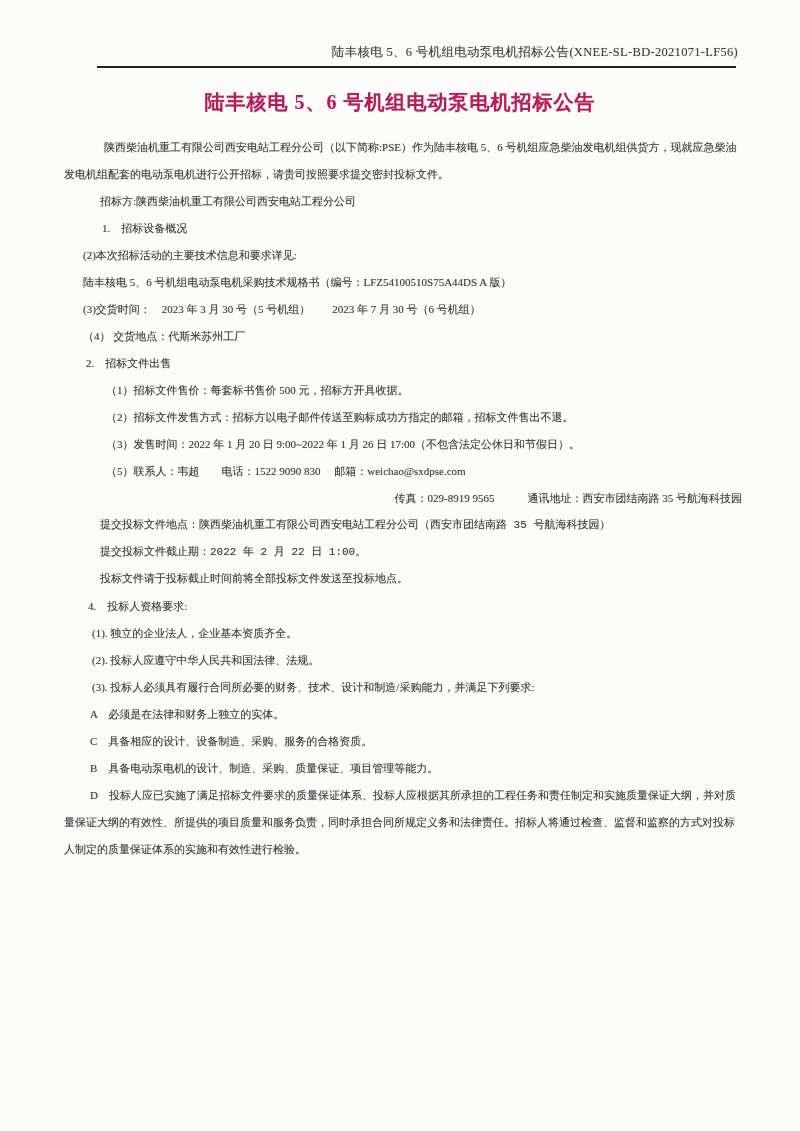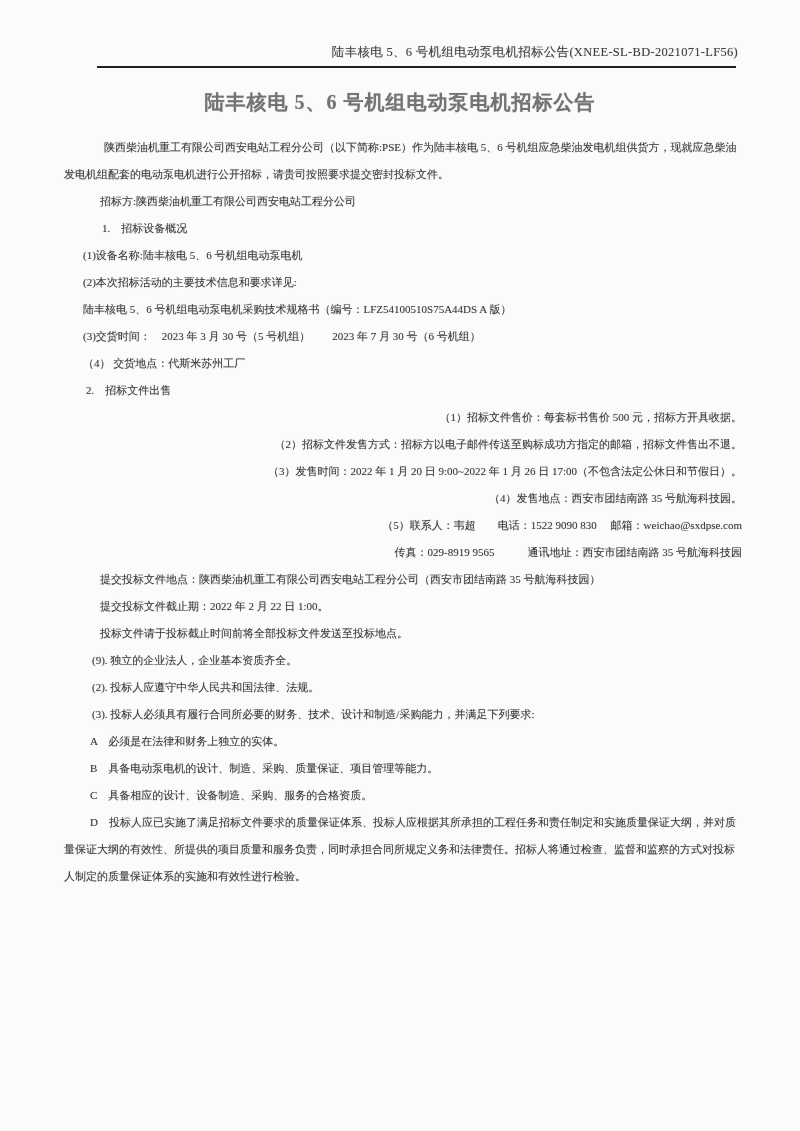--- a/index.html
+++ b/index.html
@@ -37,44 +37,44 @@
     margin: 6px 64px 0 97px;
     height: 0;
     border-top: 2px solid #222220;
   }
   .doc-title {
     margin: 20px 0 0 0;
     text-align: center;
     font-size: 20px;
     font-weight: bold;
     letter-spacing: 1px;
-    color: #737373;
+    color: #be185d;
     line-height: 28px;
   }
   .content {
     padding: 18px 58px 0 64px;
     font-size: 11px;
     line-height: 27px;
   }
   .content p {
     margin: 0;
     white-space: pre-wrap;
   }
   
   .intro          { text-indent: 40px; }
   .tender-row     { display: flex; justify-content: flex-start; }
   .tender-row .left  { padding-left: 36px; }
   .tender-row .right { padding-right: 2px; }
   .sec1-head      { padding-left: 38px; }
   .sec1-item      { padding-left: 19px; }
   .sec2-head      { padding-left: 22px; }
-  .sec2-item      { padding-left: 42px; text-align: right; }
+  .sec2-item      { padding-left: 42px; }
   .fax-line       { padding-left: 62px; text-align: right; }
   .sec3-head      { padding-left: 22px; }
-  .sec3-item      { text-indent: 36px; }
+  .sec3-item      { text-indent: 36px; font-family: Liberation Mono, monospace; }
   .sec4-head      { padding-left: 24px; }
   .sec4-item      { padding-left: 28px; }
   .sec4-letter    { text-indent: 26px; }
 </style>
 </head>
 <body>
 
 <div class="page">
 
   <div class="doc-header">
@@ -86,40 +86,39 @@
 
   <div class="content">
 
     <p class="intro">陕西柴油机重工有限公司西安电站工程分公司（以下简称:PSE）作为陆丰核电 5、6 号机组应急柴油发电机组供货方，现就应急柴油发电机组配套的电动泵电机进行公开招标，请贵司按照要求提交密封投标文件。</p>
 
     <p class="tender-row">
       <span class="left">招标方:陕西柴油机重工有限公司西安电站工程分公司</span>
     </p>
 
     <p class="sec1-head">1.　招标设备概况</p>
-    <p class="sec1-item">(1)设备名称:陆丰核电 5、6 号机组电动泵电机</p>
     <p class="sec1-item">(2)本次招标活动的主要技术信息和要求详见:</p>
     <p class="sec1-item">陆丰核电 5、6 号机组电动泵电机采购技术规格书（编号：LFZ54100510S75A44DS A 版）</p>
     <p class="sec1-item">(3)交货时间：　2023 年 3 月 30 号（5 号机组）　　2023 年 7 月 30 号（6 号机组）</p>
     <p class="sec1-item">（4） 交货地点：代斯米苏州工厂</p>
 
     <p class="sec2-head">2.　招标文件出售</p>
     <p class="sec2-item">（1）招标文件售价：每套标书售价 500 元，招标方开具收据。</p>
     <p class="sec2-item">（2）招标文件发售方式：招标方以电子邮件传送至购标成功方指定的邮箱，招标文件售出不退。</p>
     <p class="sec2-item">（3）发售时间：2022 年 1 月 20 日 9:00~2022 年 1 月 26 日 17:00（不包含法定公休日和节假日）。</p>
-    <p class="sec2-item">（4）发售地点：西安市团结南路 35 号航海科技园。</p>
     <p class="sec2-item">（5）联系人：韦超　　电话：1522 9090 830　 邮箱：weichao@sxdpse.com</p>
     <p class="fax-line">传真：029-8919 9565　　　通讯地址：西安市团结南路 35 号航海科技园</p>
 
     <p class="sec3-item">提交投标文件地点：陕西柴油机重工有限公司西安电站工程分公司（西安市团结南路 35 号航海科技园）</p>
     <p class="sec3-item">提交投标文件截止期：2022 年 2 月 22 日 1:00。</p>
     <p class="sec3-item">投标文件请于投标截止时间前将全部投标文件发送至投标地点。</p>
 
-    <p class="sec4-item">(9). 独立的企业法人，企业基本资质齐全。</p>
+    <p class="sec4-head">4.　投标人资格要求:</p>
+    <p class="sec4-item">(1). 独立的企业法人，企业基本资质齐全。</p>
     <p class="sec4-item">(2). 投标人应遵守中华人民共和国法律、法规。</p>
     <p class="sec4-item">(3). 投标人必须具有履行合同所必要的财务、技术、设计和制造/采购能力，并满足下列要求:</p>
     <p class="sec4-letter">A　必须是在法律和财务上独立的实体。</p>
+    <p class="sec4-letter">C　具备相应的设计、设备制造、采购、服务的合格资质。</p>
     <p class="sec4-letter">B　具备电动泵电机的设计、制造、采购、质量保证、项目管理等能力。</p>
-    <p class="sec4-letter">C　具备相应的设计、设备制造、采购、服务的合格资质。</p>
     <p class="sec4-letter">D　投标人应已实施了满足招标文件要求的质量保证体系、投标人应根据其所承担的工程任务和责任制定和实施质量保证大纲，并对质量保证大纲的有效性、所提供的项目质量和服务负责，同时承担合同所规定义务和法律责任。招标人将通过检查、监督和监察的方式对投标人制定的质量保证体系的实施和有效性进行检验。</p>
 
   </div>
 </div>
 
 </body></html>

